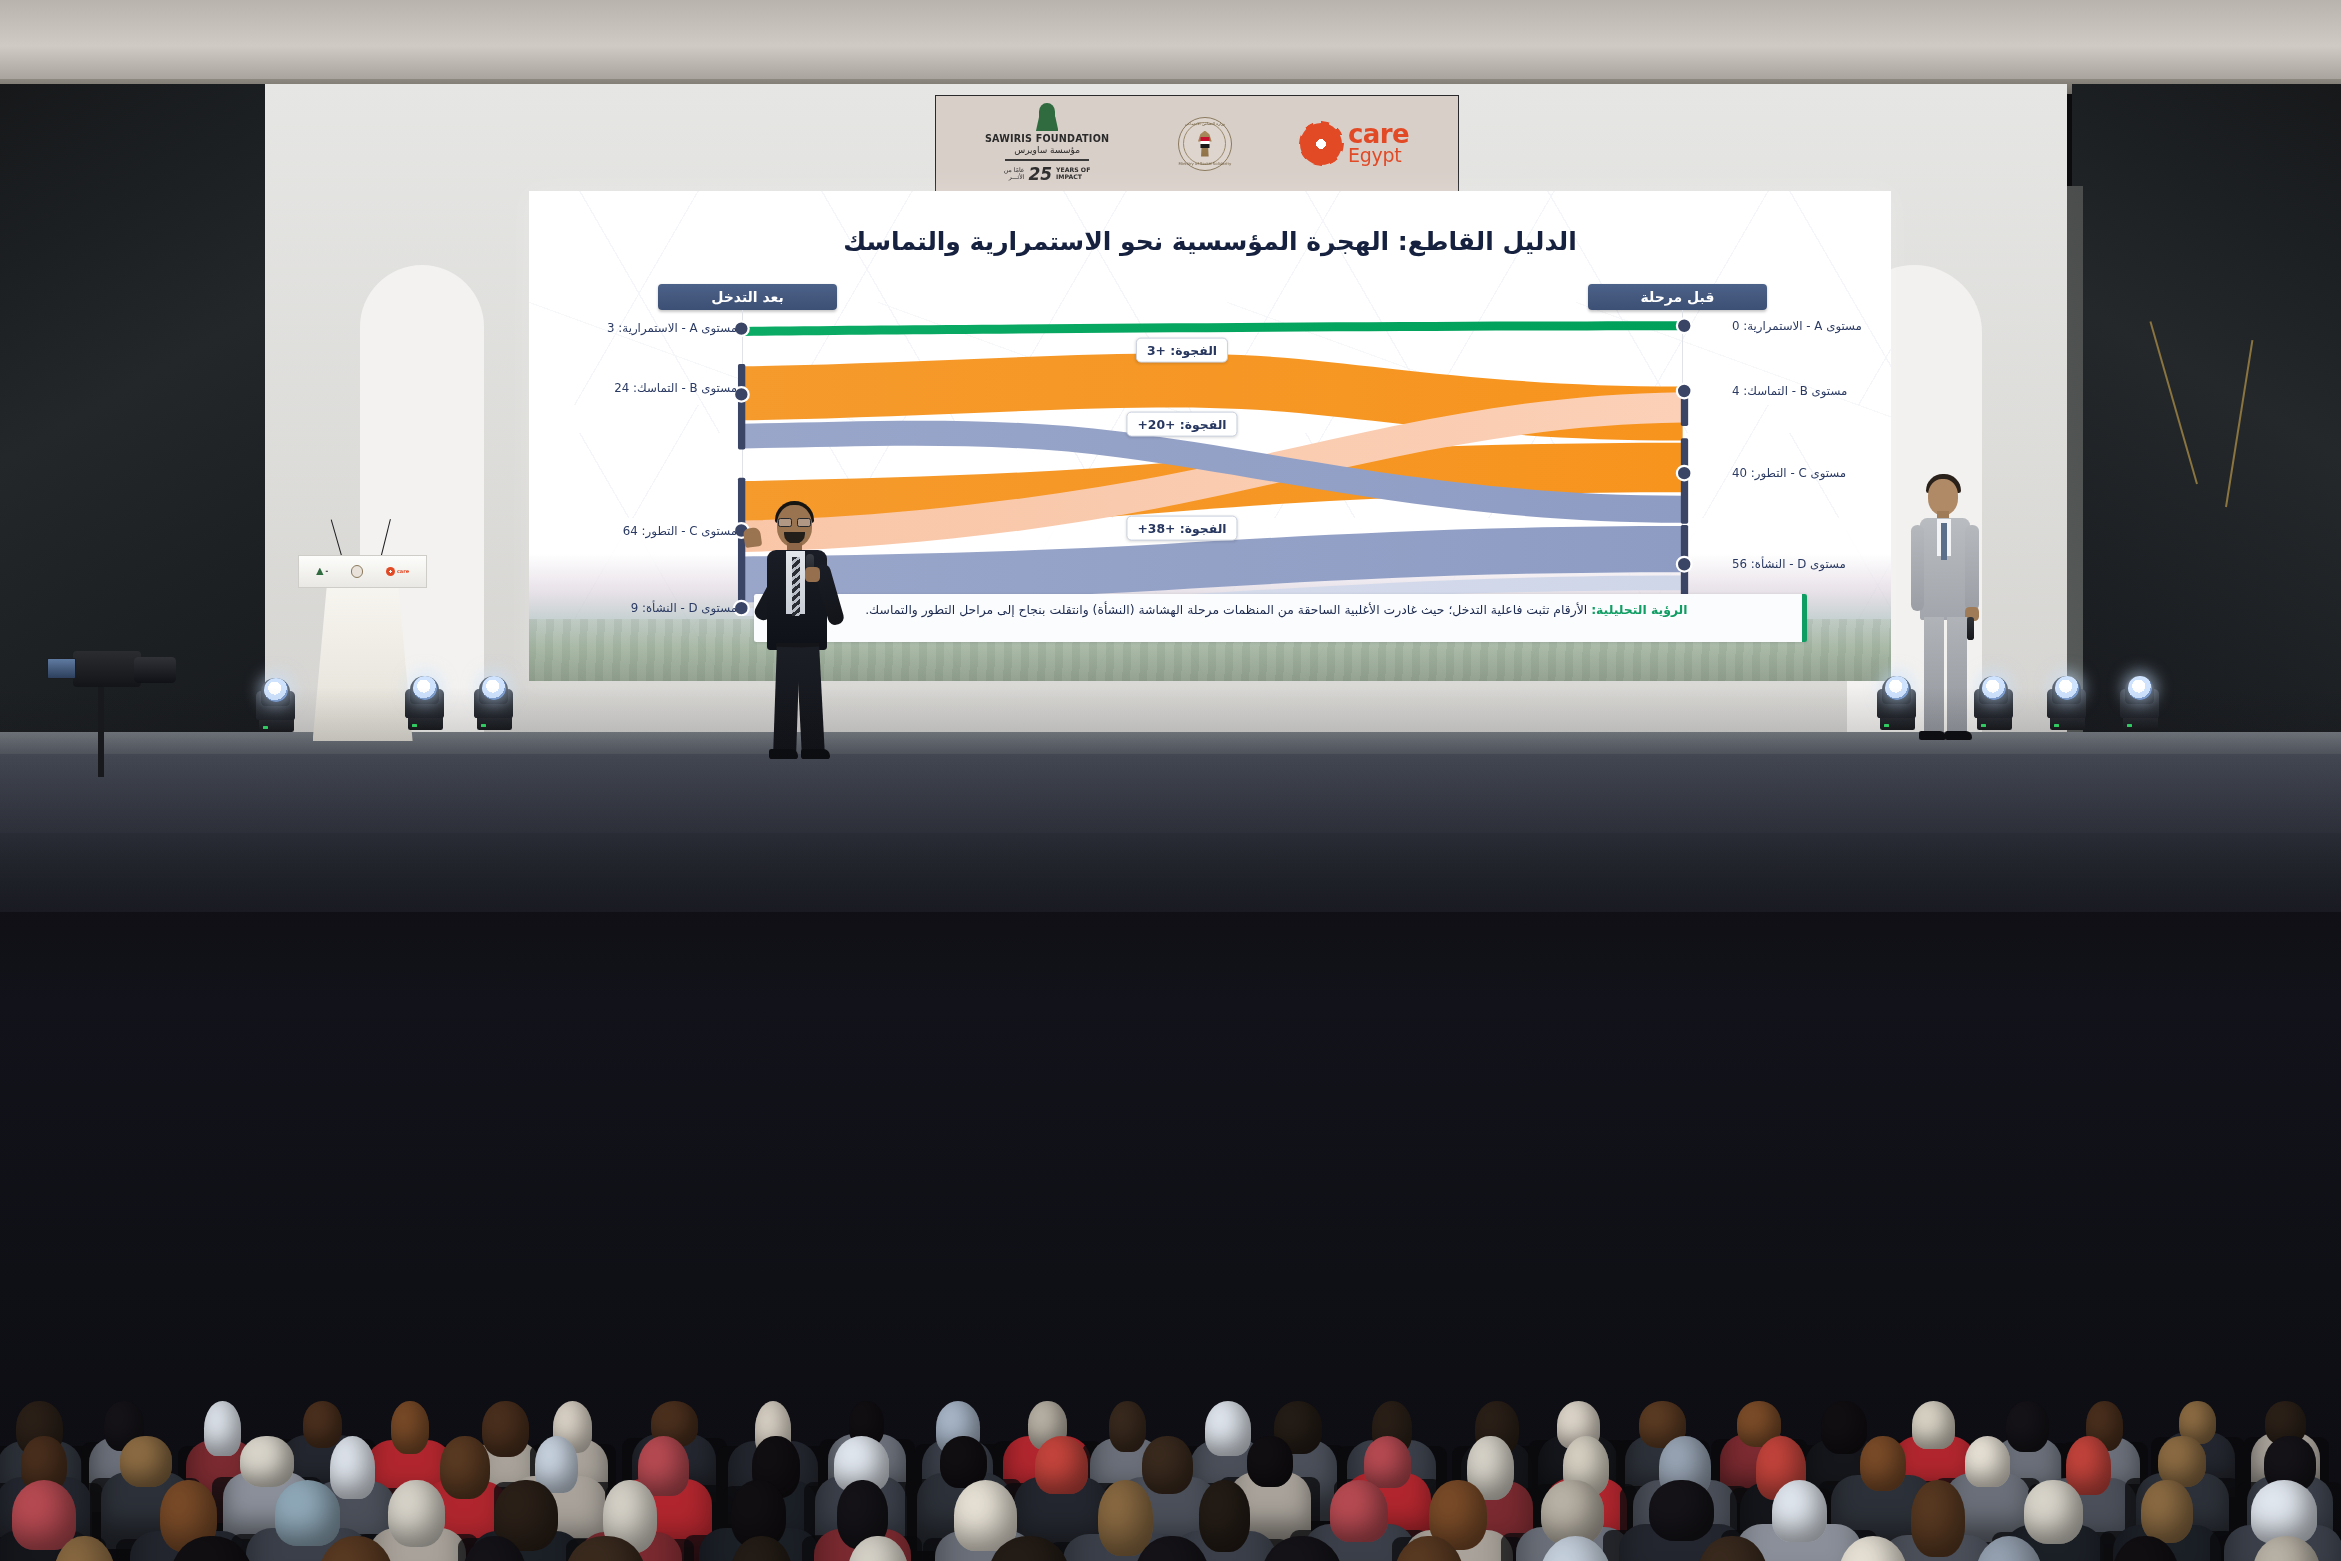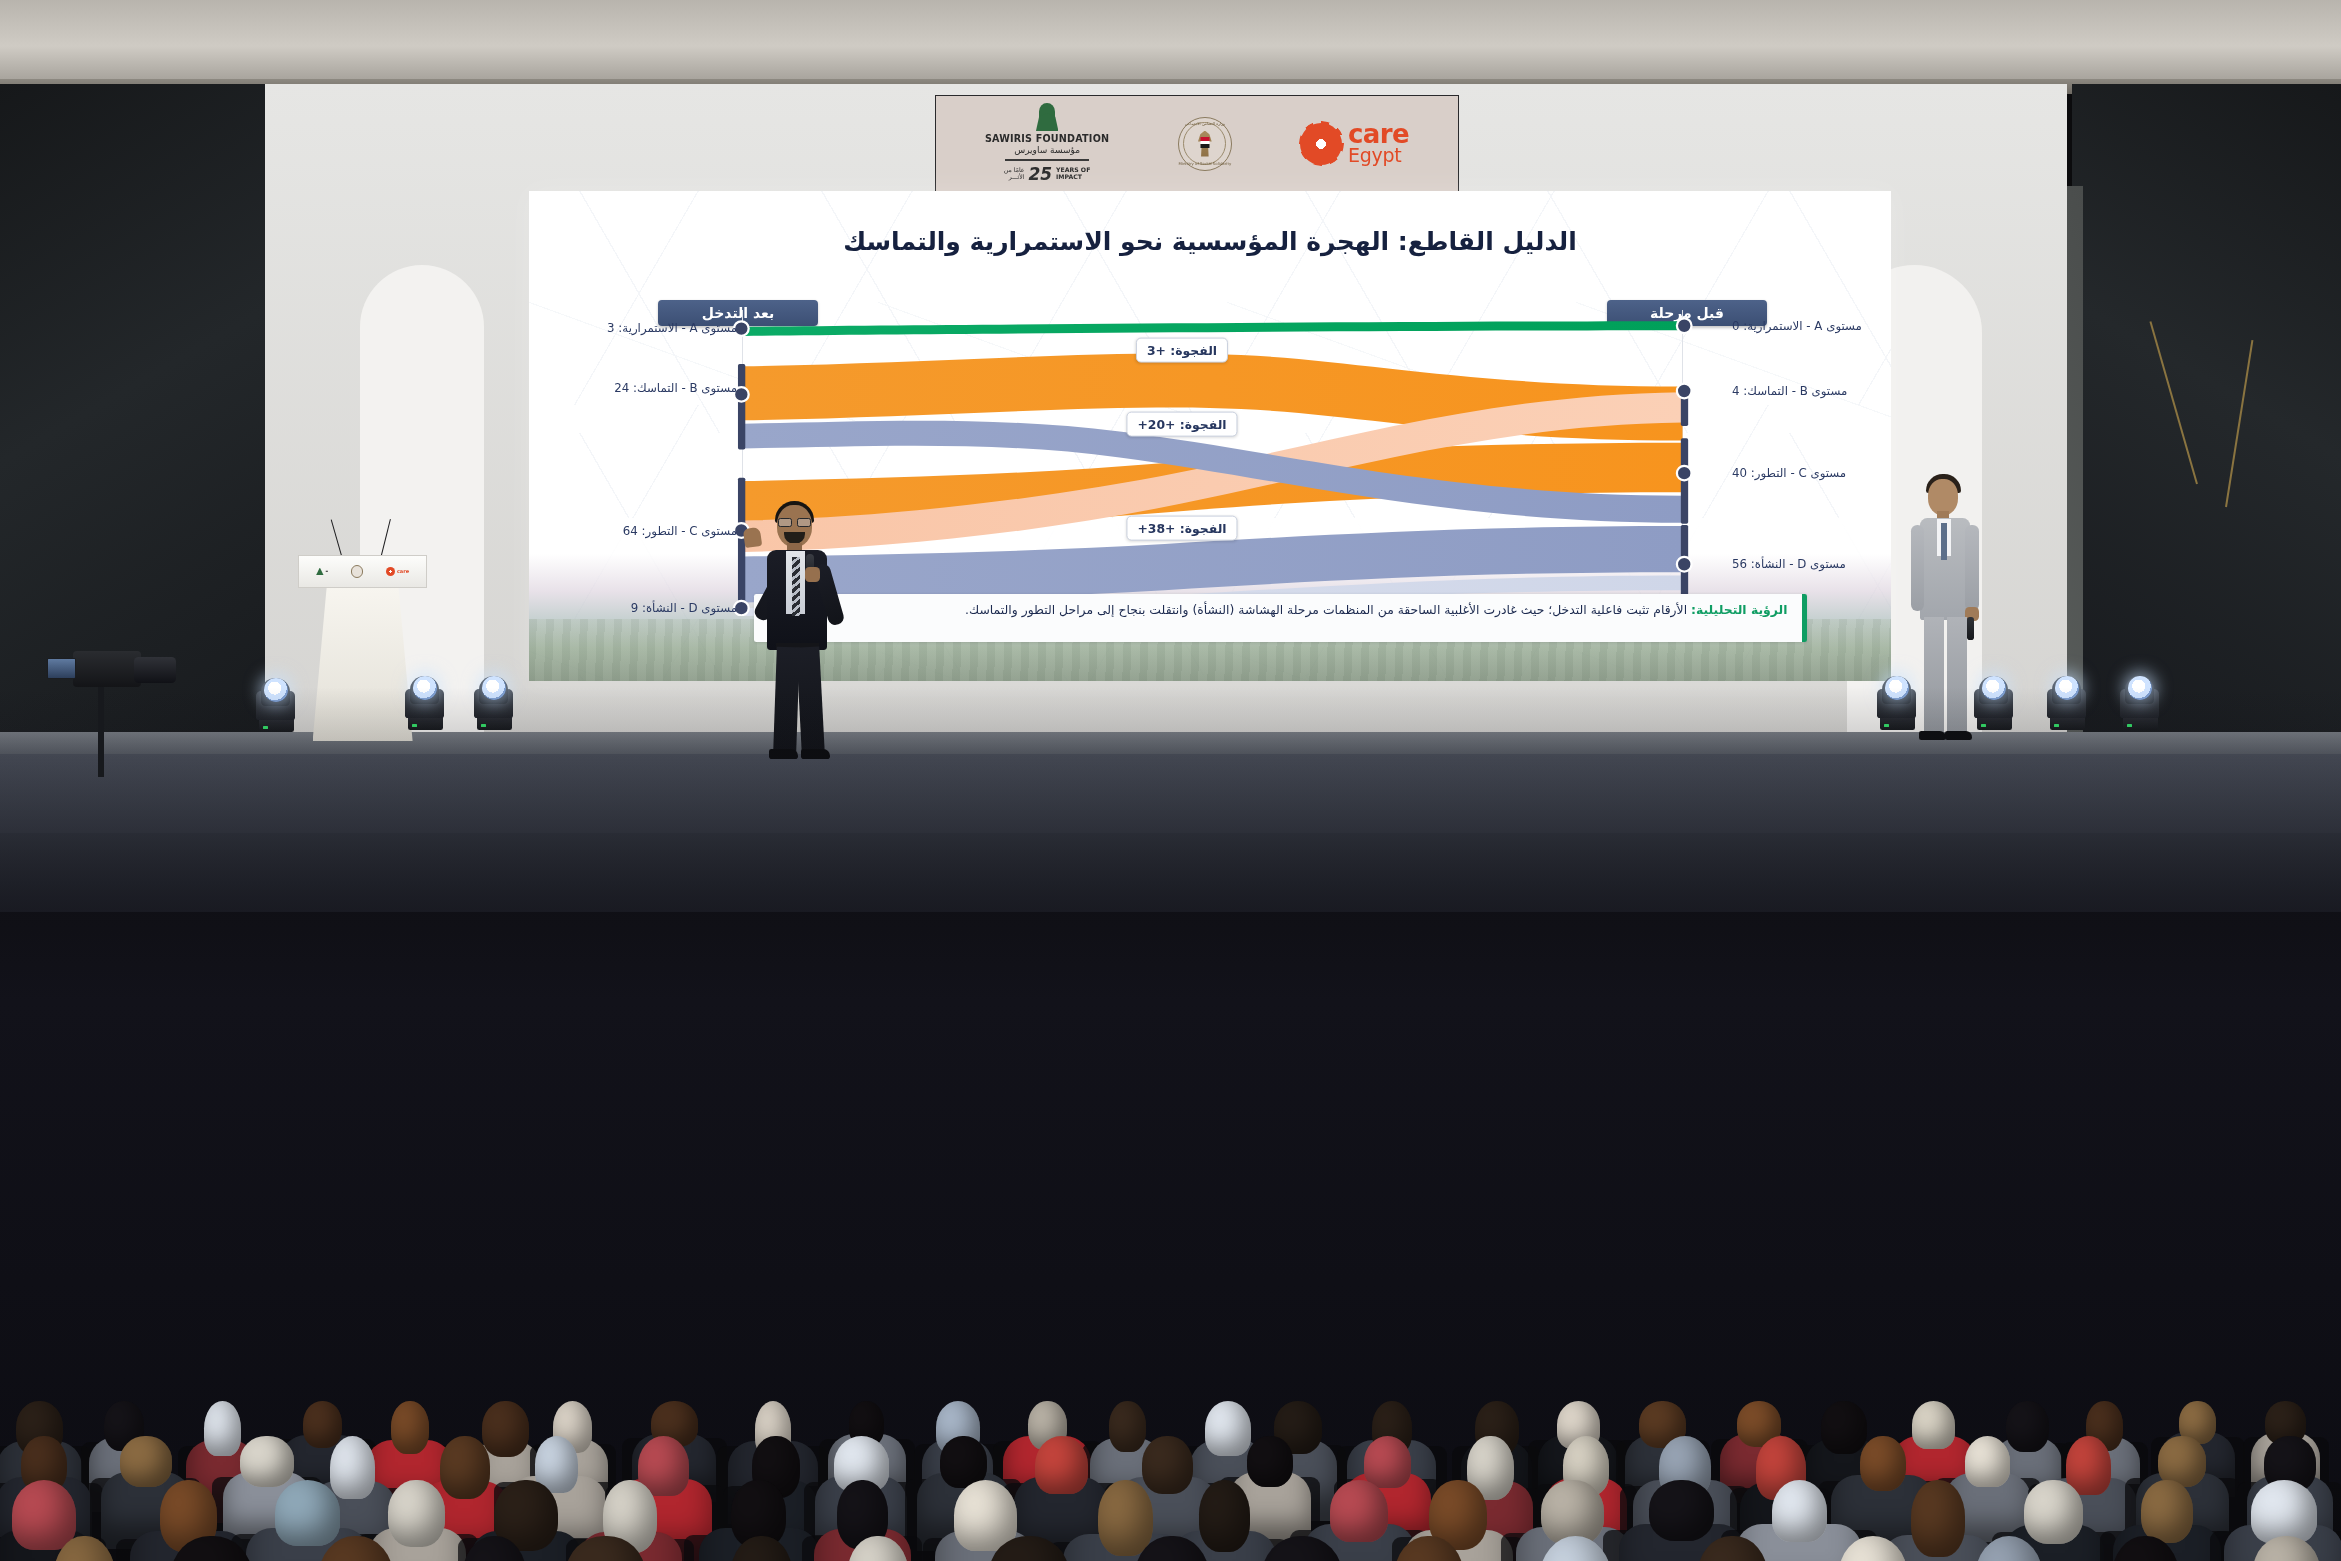--- a/index.html
+++ b/index.html
@@ -109,21 +109,21 @@
   .screen-photo::after { content:""; position:absolute; left:0; bottom:0; width:100%; height:62px;
             background:repeating-linear-gradient(92deg, rgba(120,140,110,.22) 0 7.9px, rgba(160,178,146,.18) 7.9px 17px); }
 
   .slide { position:absolute; inset:0; padding:0; }
   .slide-title { position:absolute; left:0; right:0; top:36px; text-align:center;
             direction:rtl; font-size:25px; font-weight:700; color:#16213f;
             letter-spacing:-0.1px; }
 
   
   .sankey-wrap { position:absolute; left:84px; top:93px; width:1199px; height:332px; }
-  .col-badge { position:absolute; top:16px; width:160px; height:26px; border-radius:3.9px;
+  .col-badge { position:absolute; top:0; width:179px; height:26px; border-radius:3.9px;
             background:linear-gradient(#4d6289,#3c4f74); color:#fff; font-size:14px;
             font-weight:700; display:flex; align-items:center; justify-content:center;
             direction:rtl; box-shadow:0 1.1px 2.8px rgba(0,0,0,.22); }
   .badge-after  { left:45px; }
   .badge-before { right:45px; }
   .axis-line { position:absolute; top:26px; width:1.1px; height:306px; background:#dfe2e8; }
   .axis-left  { left:129px; }
   .axis-right { right:129px; }
 
   .sankey-svg { position:absolute; left:0; top:26px; width:1199px; height:306px; }
@@ -135,21 +135,21 @@
 
   .gap-chip { position:absolute; transform:translate(-50%,-50%);
             background:#ffffff; border:0.8px solid #c9d0de; border-radius:5px;
             padding:3.9px 10px; font-size:12.4px; font-weight:600; color:#27375f;
             direction:rtl; box-shadow:0 1.1px 2.8px rgba(0,0,0,.12); white-space:nowrap; }
 
   
   .insight { position:absolute; left:225px; right:84px; bottom:39px; min-height:48px;
             background:#fbfcfd; border-right:5px solid #0f9d63;
             border-radius:2.3px; padding:7.3px 14.6px 7.3px 11.3px;
-            direction:rtl; text-align:right; font-size:12.4px; line-height:1.42;
+            direction:rtl; text-align:center; font-size:12.4px; line-height:1.42;
             color:#1d2b50; box-shadow:0 0.6px 2.8px rgba(0,0,0,.1); }
   .insight b { color:#0f9d63; font-weight:700; }
 
   
   .stage-floor { position:absolute; left:0; top:754px; width:2342px; height:124px;
             background:linear-gradient(#4f5460,#3a3f4a); }
   .stage-edge { position:absolute; left:0; top:732px; width:2342px; height:26px;
             background:linear-gradient(#7a7f86,#585d66); }
   .stage-front { position:absolute; left:0; top:833px; width:2342px; height:79px;
             background:linear-gradient(#3c414b,#2a2e36); }

